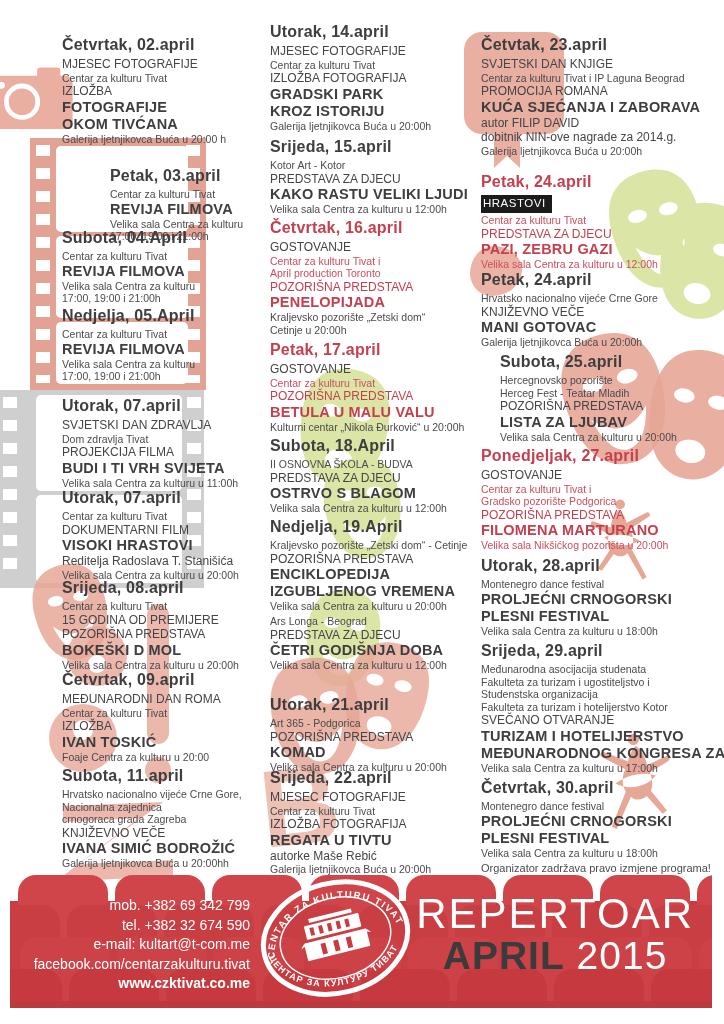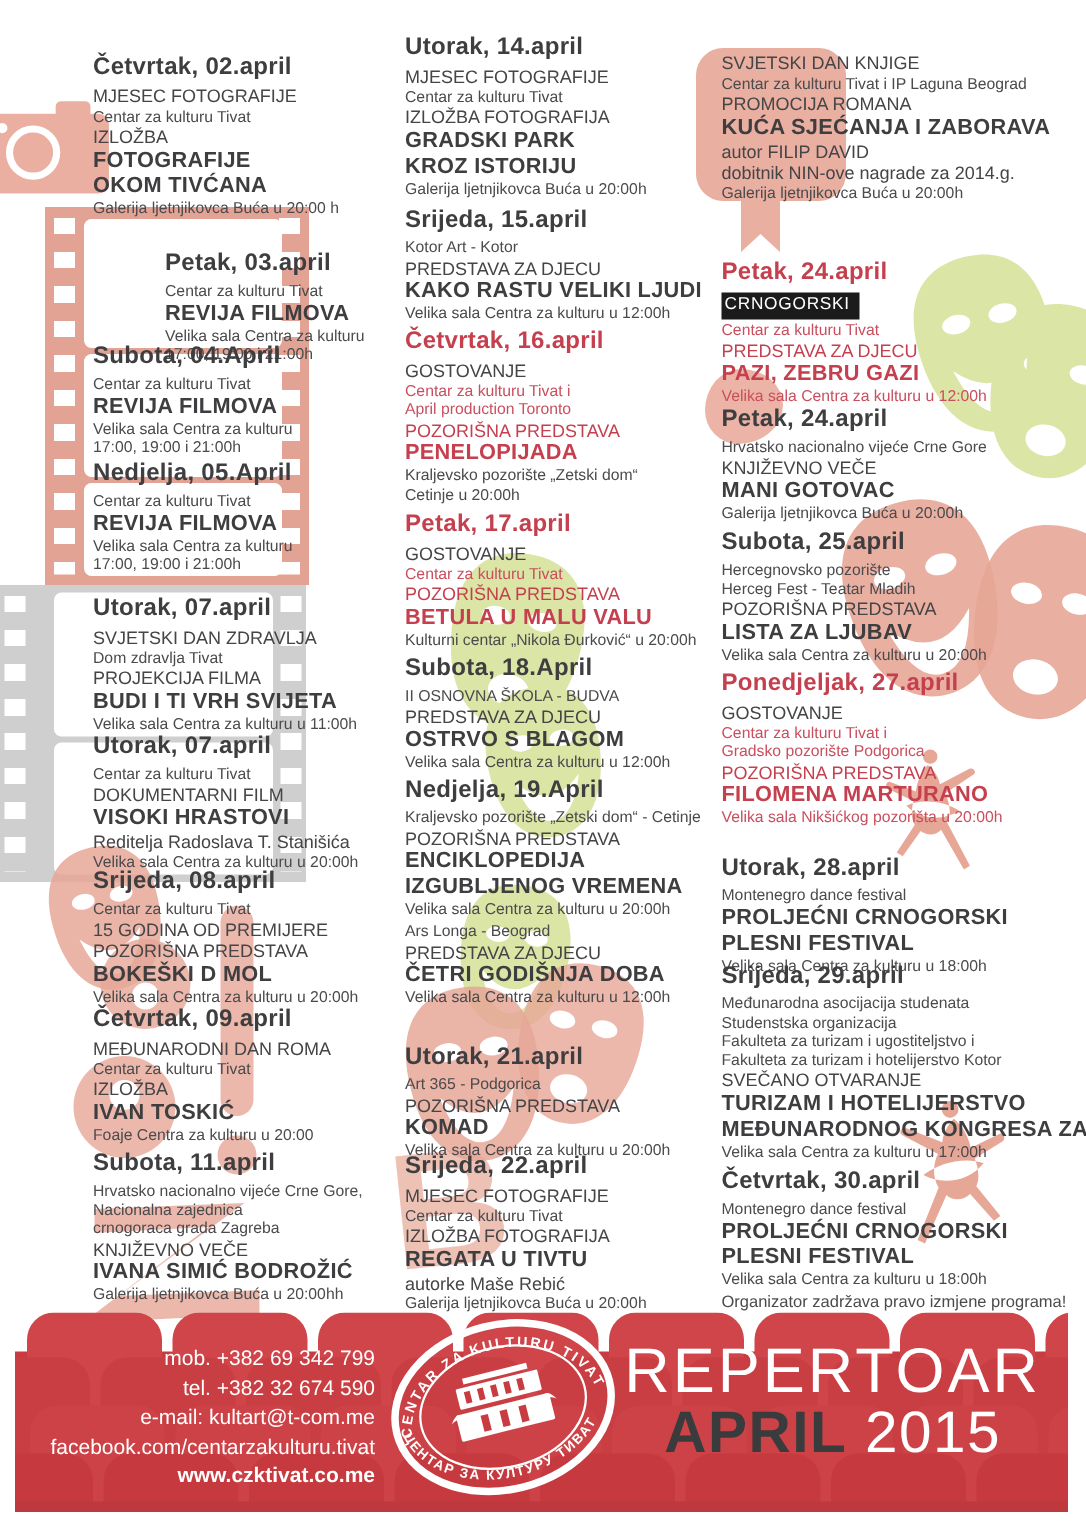--- a/index.html
+++ b/index.html
@@ -312,72 +312,73 @@
           <div class="l-cat">MJESEC FOTOGRAFIJE</div>
           <div class="l-small">Centar za kulturu Tivat</div>
           <div class="l-cat">IZLOŽBA FOTOGRAFIJA</div>
           <div class="l-title">REGATA U TIVTU</div>
           <div class="l-cat">autorke Maše Rebić</div>
           <div class="l-small">Galerija ljetnjikovca Buća u 20:00h</div>
         </div>
       </div>
       <div class="column" style="left: 481px;">
         <div class="event" style="top: 35px;">
+          <div class="l-head">Četvtak, 23.april</div>
           <div class="l-cat">SVJETSKI DAN KNJIGE</div>
           <div class="l-small">Centar za kulturu Tivat i IP Laguna Beograd</div>
           <div class="l-cat">PROMOCIJA ROMANA</div>
           <div class="l-title">KUĆA SJEĆANJA I ZABORAVA</div>
           <div class="l-cat">autor FILIP DAVID</div>
           <div class="l-cat">dobitnik NIN-ove nagrade za 2014.g.</div>
           <div class="l-small">Galerija ljetnjikovca Buća u 20:00h</div>
         </div>
         <div class="event" style="top: 172px;">
           <div class="l-head red">Petak, 24.april</div>
-          <div class="l-badge"><span>CRNOGORSKI</span></div>
+          <div class="l-badge"><span>HRASTOVI</span></div>
           <div class="l-small red-s">Centar za kulturu Tivat</div>
           <div class="l-cat red">PREDSTAVA ZA DJECU</div>
           <div class="l-title red">PAZI, ZEBRU GAZI</div>
           <div class="l-small red-s">Velika sala Centra za kulturu u 12:00h</div>
         </div>
         <div class="event" style="top: 270px;">
           <div class="l-head">Petak, 24.april</div>
           <div class="l-small">Hrvatsko nacionalno vijeće Crne Gore</div>
           <div class="l-cat">KNJIŽEVNO VEČE</div>
           <div class="l-title">MANI GOTOVAC</div>
           <div class="l-small">Galerija ljetnjikovca Buća u 20:00h</div>
         </div>
-        <div class="event" style="top: 352px;">
+        <div class="event" style="top: 352px; margin-left: 19px;">
           <div class="l-head">Subota, 25.april</div>
           <div class="l-small">Hercegnovsko pozorište</div>
           <div class="l-small">Herceg Fest - Teatar Mladih</div>
           <div class="l-cat">POZORIŠNA PREDSTAVA</div>
           <div class="l-title">LISTA ZA LJUBAV</div>
           <div class="l-small">Velika sala Centra za kulturu u 20:00h</div>
         </div>
         <div class="event" style="top: 446px;">
           <div class="l-head red">Ponedjeljak, 27.april</div>
           <div class="l-cat">GOSTOVANJE</div>
           <div class="l-small red-s">Centar za kulturu Tivat i</div>
           <div class="l-small red-s">Gradsko pozorište Podgorica</div>
           <div class="l-cat red">POZORIŠNA PREDSTAVA</div>
           <div class="l-title red">FILOMENA MARTURANO</div>
           <div class="l-small red-s">Velika sala Nikšićkog pozorišta u 20:00h</div>
         </div>
-        <div class="event" style="top: 556px; margin-top: 13px;">
+        <div class="event" style="top: 556px;">
           <div class="l-head">Utorak, 28.april</div>
           <div class="l-small">Montenegro dance festival</div>
           <div class="l-title">PROLJEĆNI CRNOGORSKI</div>
           <div class="l-title">PLESNI FESTIVAL</div>
           <div class="l-small">Velika sala Centra za kulturu u 18:00h</div>
         </div>
         <div class="event" style="top: 641px;">
           <div class="l-head">Srijeda, 29.april</div>
           <div class="l-small">Međunarodna asocijacija studenata</div>
+          <div class="l-small">Fakulteta za turizam i ugostiteljstvo i</div>
           <div class="l-small">Studenstska organizacija</div>
-          <div class="l-small">Fakulteta za turizam i ugostiteljstvo i</div>
           <div class="l-small">Fakulteta za turizam i hotelijerstvo Kotor</div>
           <div class="l-cat">SVEČANO OTVARANJE</div>
           <div class="l-title">TURIZAM I HOTELIJERSTVO</div>
           <div class="l-title">MEĐUNARODNOG KONGRESA ZA</div>
           <div class="l-small">Velika sala Centra za kulturu u 17:00h</div>
         </div>
         <div class="event" style="top: 778px;">
           <div class="l-head">Četvrtak, 30.april</div>
           <div class="l-small">Montenegro dance festival</div>
           <div class="l-title">PROLJEĆNI CRNOGORSKI</div>

